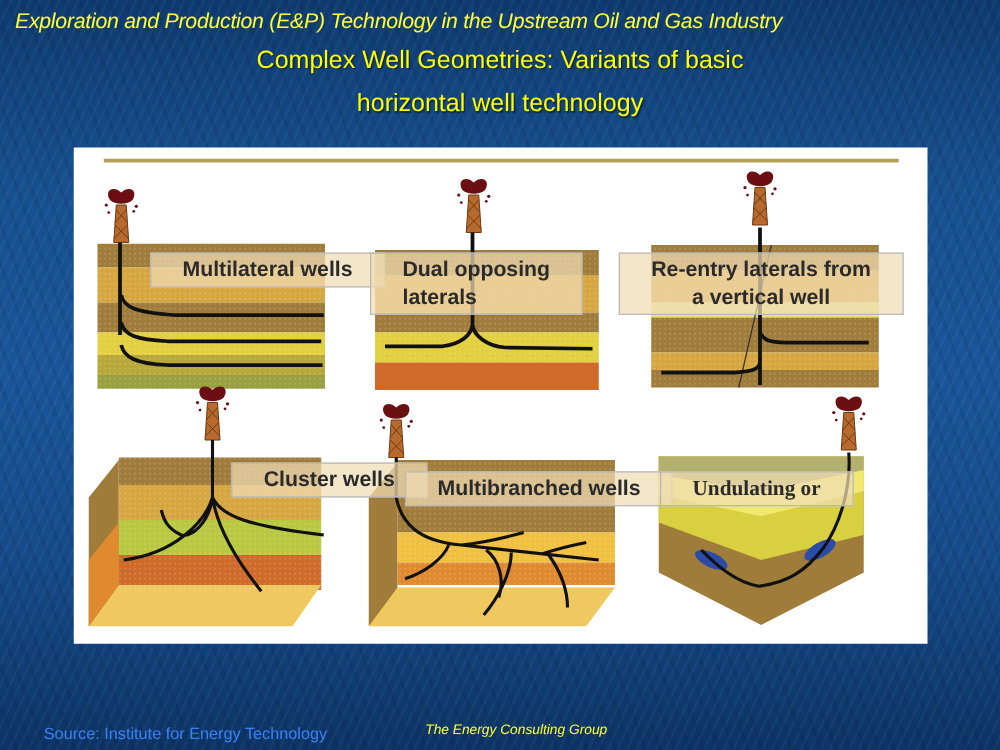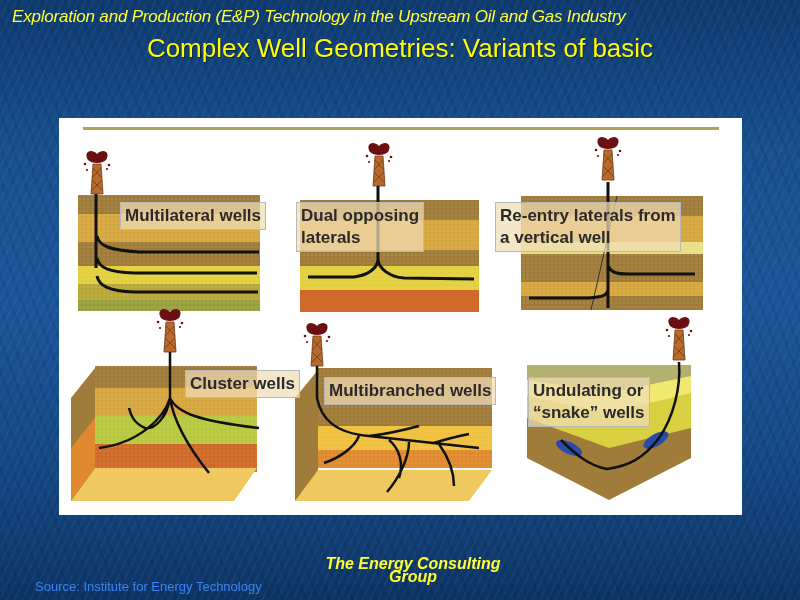--- a/index.html
+++ b/index.html
@@ -3,35 +3,36 @@
 <meta charset="utf-8">
 <style>
   html,body{margin:0;padding:0;}
   body{width:800px;height:600px;overflow:hidden;position:relative;
     font-family:"Liberation Sans",sans-serif;
     background:
       repeating-linear-gradient(115deg, rgba(255,255,255,0.035) 0px, rgba(255,255,255,0.035) 2px, rgba(0,0,0,0) 2px, rgba(0,0,0,0) 7px),
       repeating-linear-gradient(70deg, rgba(0,0,40,0.08) 0px, rgba(0,0,40,0.08) 3px, rgba(0,0,0,0) 3px, rgba(0,0,0,0) 11px),
       linear-gradient(180deg,#0e3a6e 0%,#17508f 25%,#1a5599 50%,#154a88 75%,#0c3464 100%);}
   .slide-header{position:absolute;left:12px;top:7px;color:#ffff33;font-size:17px;white-space:nowrap;letter-spacing:-0.2px;font-style:italic;}
-  .slide-title{position:absolute;left:0;top:31px;width:800px;text-align:center;color:#ffff00;font-size:26px;line-height:35px;text-shadow:1px 1px 1px rgba(0,0,0,0.5);}
+  .slide-title{position:absolute;left:0;top:31px;width:800px;text-align:center;color:#ffff00;font-size:20px;line-height:35px;text-shadow:1px 1px 1px rgba(0,0,0,0.5);}
   .figure{position:absolute;left:59px;top:118px;width:683px;height:397px;background:#ffffff;}
   .figure svg{position:absolute;left:0;top:0;}
-  .label-box{position:absolute;background:rgba(240,220,180,0.72);border:1px solid #b8b8b8;color:#2a2a2a;font-weight:bold;font-size:17px;line-height:22px;padding:2px 4px;white-space:nowrap;}
+  .label-box{position:absolute;background:rgba(240,220,180,0.72);border:1px solid #b8b8b8;color:#2a2a2a;font-weight:bold;font-size:17px;line-height:22px;padding:2px 25px;white-space:nowrap;}
   .footer-source{position:absolute;left:35px;top:579px;color:#3b82f6;font-size:13px;}
   .footer-credit{position:absolute;left:313px;top:557px;width:200px;text-align:center;color:#ffff33;font-style:italic;}
-  .credit-org{font-size:16px;font-weight:bold;line-height:13px;}
+  .credit-org{font-size:11px;font-weight:normal;line-height:13px;margin-top:21px;}
   .credit-copy{font-size:9px;line-height:11px;}
 </style>
 </head>
 <body>
 
 <div class="slide-header">Exploration and Production (E&amp;P) Technology in the Upstream Oil and Gas Industry</div>
 <div class="slide-title">
   <div>Complex Well Geometries:  Variants of basic</div>
+  <div>horizontal well technology</div>
 </div>
 
 <div class="figure">
   <svg width="683" height="397" viewBox="0 0 683 397">
     <defs>
       <g id="derrick">
         <path d="M-9,-22 C-14,-30 -6,-34 0,-28 C6,-34 14,-30 9,-22 C5,-18 -5,-18 -9,-22Z" fill="#6b0f12"></path>
         <circle cx="-12" cy="-18" r="1.3" fill="#6b0f12"></circle>
           <circle cx="12" cy="-17" r="1.3" fill="#6b0f12"></circle>
         <circle cx="-10" cy="-12" r="1.1" fill="#6b0f12"></circle>
@@ -116,28 +117,27 @@
       <use href="#derrick" x="620" y="230"></use>
       <path d="M620,244 C622,270 614,300 600,320 C585,340 570,348 548,351 C530,348 515,335 502,322" stroke="#111" stroke-width="2.5" fill="none"></path>
     </g>
   </svg>
 
   <div class="label-box" style="left:61px;top:84px;">Multilateral wells</div>
   <div class="label-box" style="left:237px;top:84px;">
     <div>Dual opposing</div>
     <div>laterals</div>
   </div>
-  <div class="label-box" style="left:436px;top:84px;">
+  <div class="label-box" style="left:436px;top:84px;text-align:center;">
     <div>Re-entry laterals from</div>
     <div>a vertical well</div>
   </div>
   <div class="label-box" style="left:126px;top:252px;">Cluster wells</div>
   <div class="label-box" style="left:265px;top:259px;">Multibranched wells</div>
-  <div class="label-box" style="left:469px;top:259px;">
+  <div class="label-box" style="left:469px;top:259px;font-family:Liberation Serif, serif;">
     <div>Undulating or</div>
-    <div>“snake” wells</div>
   </div>
 </div>
 
 <div class="footer-source">Source:  Institute for Energy Technology</div>
 <div class="footer-credit">
   <div class="credit-org">The Energy Consulting Group</div>
 </div>
 
 </body></html>

